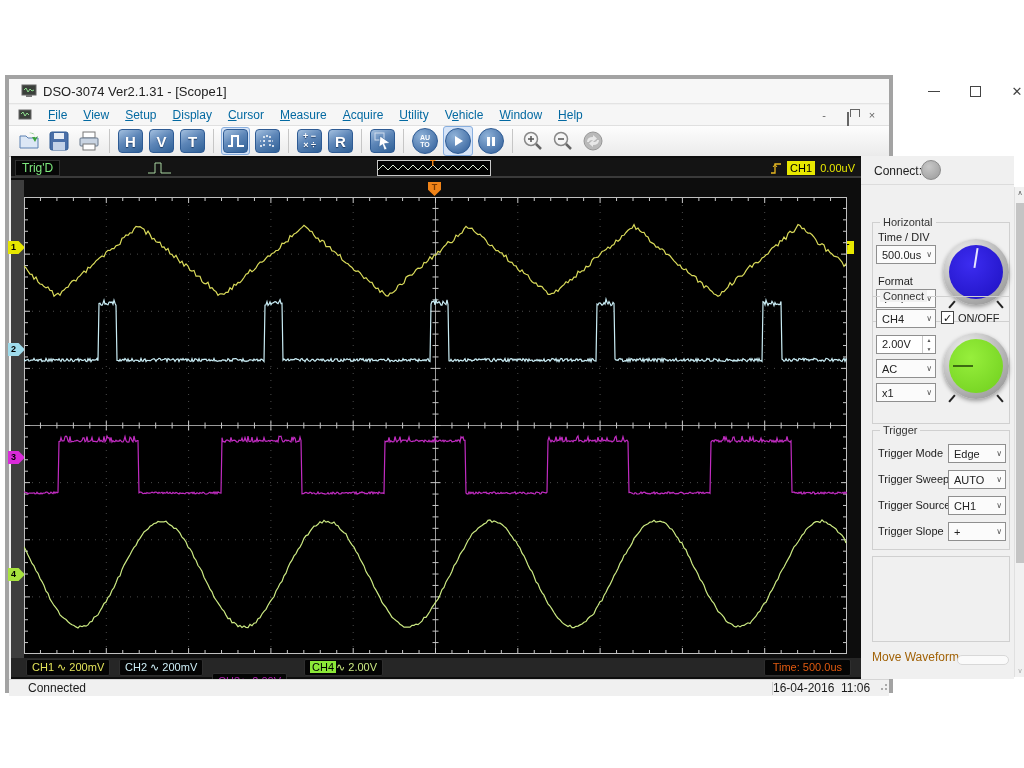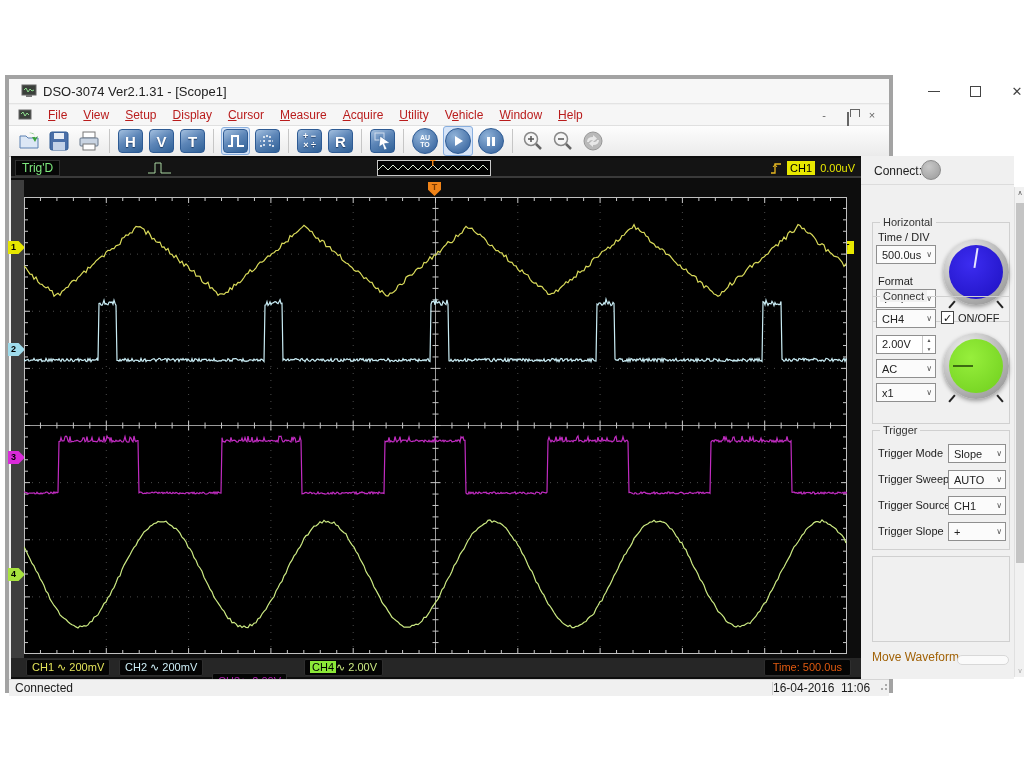--- a/index.html
+++ b/index.html
@@ -10,21 +10,21 @@
   .titlebar { position:absolute; left:0; top:0; width:100%; height:25px; background:#f7f7f7; border-bottom:1px solid #e3e3e3; }
   .titlebar .app-ico { position:absolute; left:12px; top:5px; }
   .title-text { position:absolute; left:34px; top:5px; font-size:13px; color:#222; }
   .winbtn { position:absolute; top:3px; width:30px; height:19px; text-align:center; font-size:13px; color:#444; line-height:19px; cursor:default; }
   .minimize-glyph { position:absolute; left:9px; top:9px; width:12px; height:0; border-top:1px solid #444; }
   .maximize-glyph { position:absolute; left:9px; top:4px; width:11px; height:11px; border:1px solid #444; }
 
   
   .menubar { position:absolute; left:0; top:26px; width:100%; height:21px; background:#f6f6f6; border-bottom:1px solid #e0e0e0; display:flex; align-items:center; }
   .menubar .app-ico { margin:0 8px 0 9px; }
-  .menu-item { font-size:12px; color:#b91c1c; padding:2px 8px; }
+  .menu-item { font-size:12px; color:#0369a1; padding:2px 8px; }
   .mdi-btns { margin-left:auto; display:flex; gap:10px; padding-right:10px; }
   .mdi-btn { font-size:11px; color:#666; width:14px; text-align:center; }
   .mdi-restore { width:9px; height:8px; border:1px solid #666; position:relative; top:4px; background:#f6f6f6; }
   .mdi-restore::before { content:""; position:absolute; left:2px; top:-4px; width:8px; height:7px; border:1px solid #666; border-bottom:none; }
 
   
   .toolbar { position:absolute; left:0; top:47px; width:100%; height:31px; background:linear-gradient(#fdfdfd,#ebebeb); border-bottom:1px solid #c9c9c9; display:flex; align-items:center; padding-left:5px; }
   .tb-sep { width:1px; height:24px; background:#c6c6c6; margin:0 5px; }
   .tb-file { width:26px; height:24px; margin:0 2px; display:flex; align-items:center; justify-content:center; }
   .tb-blue { width:25px; height:24px; margin:0 3px; border-radius:4px; border:1px solid #2e5b94; background:linear-gradient(150deg,#a5c1e0 0%,#5d86b8 45%,#2f6096 100%); color:#fff; font-weight:bold; font-size:15px; display:flex; align-items:center; justify-content:center; text-shadow:0 1px 1px #1e3c64; }
@@ -85,21 +85,21 @@
   .trig-row-sel { left:75px; width:58px; }
   .move-lbl { position:absolute; left:11px; top:494px; font-size:12px; color:#a16207; }
   .move-slider { position:absolute; left:96px; top:499px; width:52px; height:10px; border:1px solid #d8d8d8; border-radius:5px; background:#fafafa; }
 
   
   .vscroll { position:absolute; left:1005px; top:108px; width:10px; height:490px; background:#f1f1f1; border-left:1px solid #e0e0e0; }
   .vs-arrow { position:absolute; left:0; width:10px; height:12px; font-size:7px; color:#555; text-align:center; line-height:12px; }
   .vs-thumb { position:absolute; left:1px; top:16px; width:8px; height:360px; background:#c4c4c4; }
 
   
-  .statusbar { position:absolute; left:0; top:600px; width:100%; height:17px; background:#f0f0f0; border-top:1px solid #d5d5d5; display:flex; align-items:center; font-size:12px; color:#1a1a1a; }
+  .statusbar { position:absolute; left:0; top:600px; width:100%; height:17px; background:#f0f0f0; border-top:1px solid #d5d5d5; display:flex; align-items:center; font-size:12px; color:#1a1a1a;padding-left:13px; }
   .status-left { padding-left:6px; }
   .status-sep { margin-left:auto; width:1px; height:13px; background:#cfcfcf; }
   .status-date { width:106px; }
   .grip { width:8px; height:8px; margin-right:2px; background:
     radial-gradient(circle at 7px 1px,#aaa 1px,transparent 1.3px),
     radial-gradient(circle at 7px 5px,#aaa 1px,transparent 1.3px),
     radial-gradient(circle at 3px 5px,#aaa 1px,transparent 1.3px); }
 
   svg { display:block; }
 </style>
@@ -654,21 +654,21 @@
         <div class="knob-inner">
             <div class="ptr-left"></div>
           </div>
       </div>
     </div>
 
     <div class="grp" style="top:274px; height:120px;">
       <span class="grp-title">Trigger</span>
       <span class="trig-row-lbl" style="top:16px;">Trigger Mode</span>
       <div class="select trig-row-sel" style="top:13px;">
-        <span>Slope</span>
+        <span>Edge</span>
           <span class="chev">∨</span>
       </div>
       <span class="trig-row-lbl" style="top:42px;">Trigger Sweep</span>
       <div class="select trig-row-sel" style="top:39px;">
         <span>AUTO</span>
           <span class="chev">∨</span>
       </div>
       <span class="trig-row-lbl" style="top:68px;">Trigger Source</span>
       <div class="select trig-row-sel" style="top:65px;">
         <span>CH1</span>

